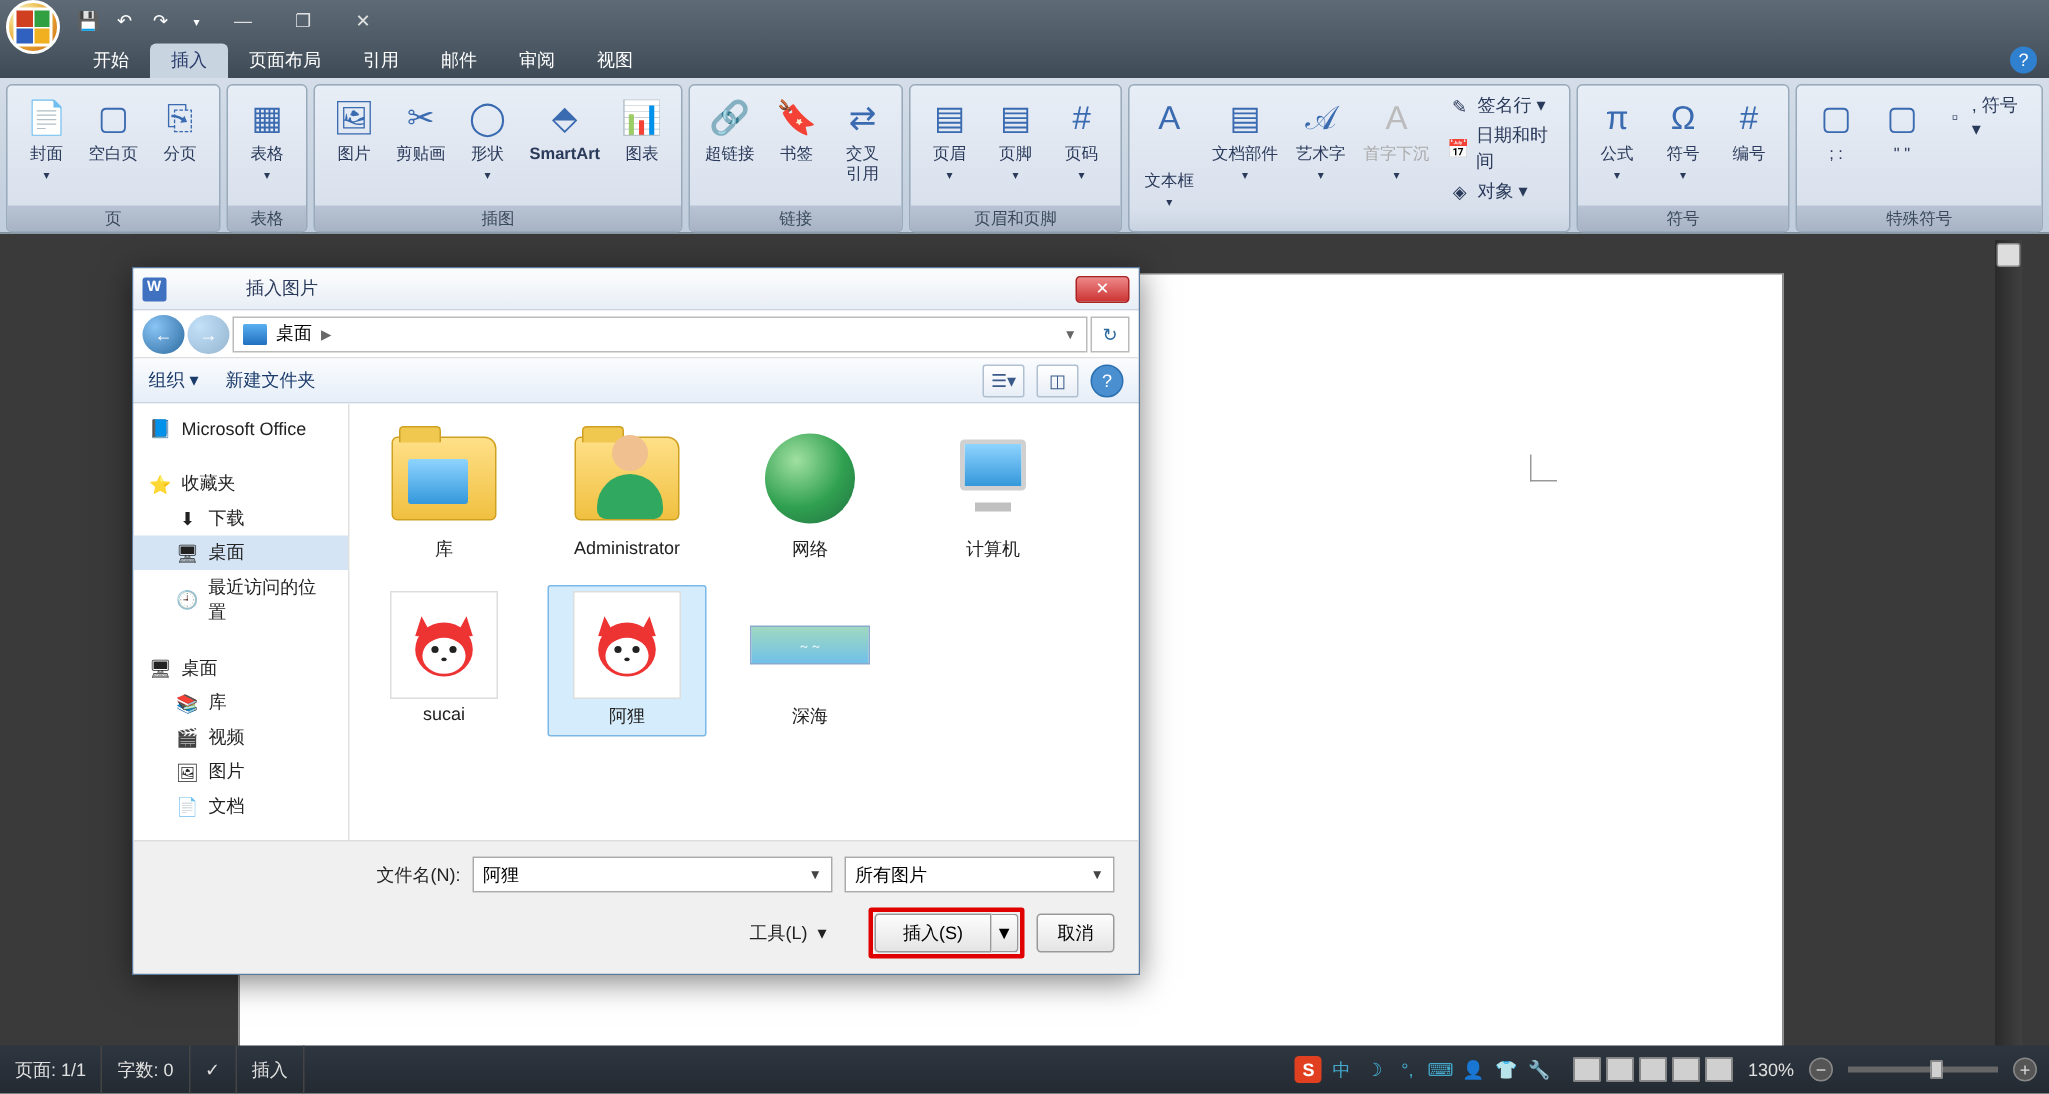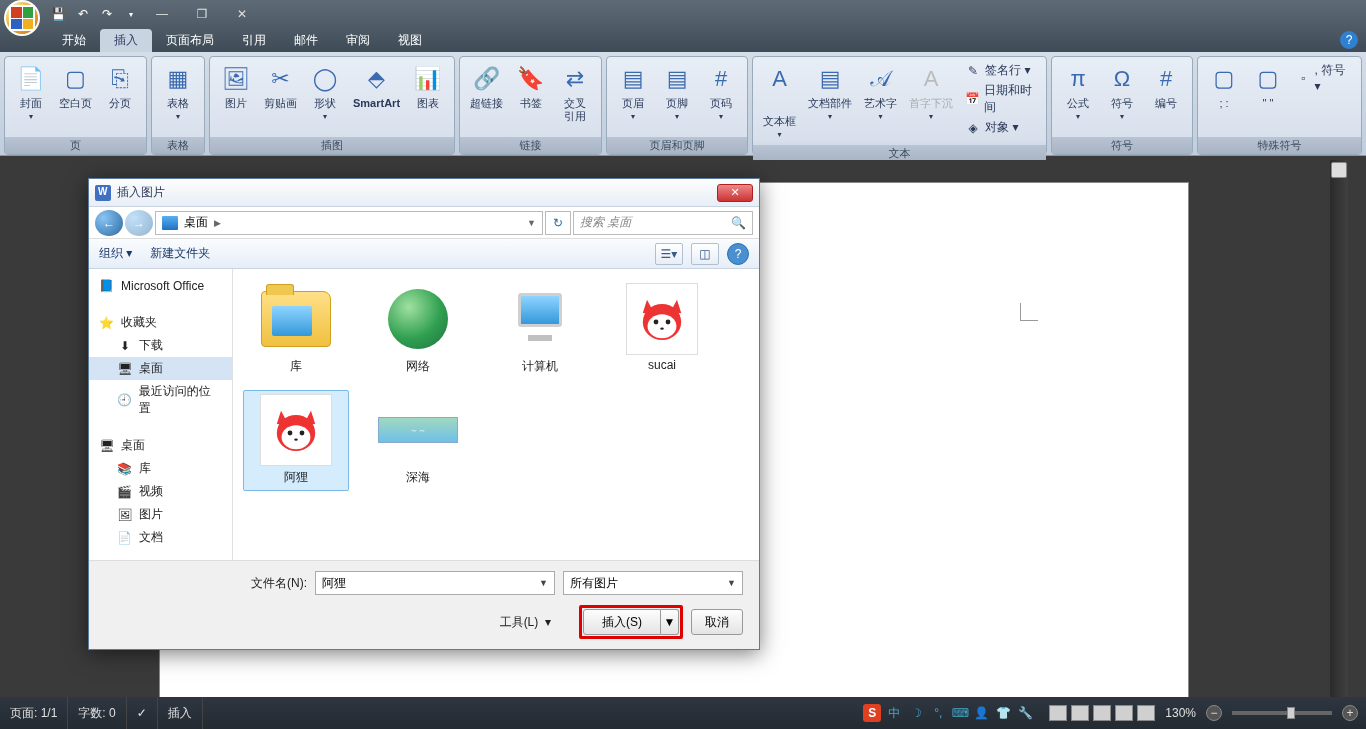--- a/index.html
+++ b/index.html
@@ -53,21 +53,21 @@
 .view-btn { width: 18px; height: 16px; background: #d0d0d0; border: 1px solid #888; cursor: pointer; }
 .zoom-slider { width: 100px; height: 4px; background: #666; position: relative; margin: 0 6px; }
 .zoom-thumb { position: absolute; top: -4px; left: 55px; width: 8px; height: 12px; background: #d0d0d0; border: 1px solid #888; }
 .zoom-btn { width: 16px; height: 16px; border: 1px solid #888; border-radius: 50%; background: #555; color: #ddd; display: flex; align-items: center; justify-content: center; cursor: pointer; }
 
 
 .dialog { position: absolute; top: 178px; left: 88px; width: 672px; height: 472px; background: #f4f4f4; border: 1px solid #5a7aa0; box-shadow: 0 4px 20px rgba(0,0,0,0.5); display: flex; flex-direction: column; }
 .dlg-title { height: 28px; background: linear-gradient(#fdfdfd,#e8eef6); display: flex; align-items: center; padding: 0 6px; border-bottom: 1px solid #cad4e0; }
 .dlg-title-icon { width: 16px; height: 16px; margin-right: 6px; background: #4070c0; border-radius: 2px; position:relative; }
 .dlg-title-icon::after{content:"W";color:#fff;font-size:10px;position:absolute;left:3px;top:1px;font-weight:bold}
-.dlg-title-text { color: #2a3a5a; }
+.dlg-title-text { color: #2a3a5a; margin-left: 47px; }
 .dlg-close { margin-left: auto; width: 36px; height: 18px; background: linear-gradient(#e88,#c33); border: 1px solid #a22; border-radius: 3px; color: #fff; display: flex; align-items: center; justify-content: center; cursor: pointer; font-size:11px; }
 .dlg-nav { height: 32px; background: #fff; border-bottom: 1px solid #ddd; display: flex; align-items: center; padding: 0 6px; gap: 2px; }
 .nav-btn { width: 28px; height: 26px; border-radius: 50%; background: radial-gradient(circle at 30% 30%, #89c4f4, #2c6aa0); display: flex; align-items: center; justify-content: center; color: #fff; cursor: pointer; }
 .nav-btn.fwd { opacity: 0.5; }
 .breadcrumb { flex: 1; height: 24px; border: 1px solid #bbb; background: #fff; display: flex; align-items: center; padding: 0 6px; gap: 6px; }
 .bc-icon { width: 16px; height: 14px; background: linear-gradient(#5ab0f0,#2070c0); border-radius: 1px; }
 .bc-sep { color: #666; font-size: 9px; }
 .bc-drop { margin-left: auto; color: #666; font-size: 9px; }
 .refresh-btn { width: 26px; height: 24px; border: 1px solid #bbb; background: #fff; display: flex; align-items: center; justify-content: center; color: #2c6aa0; cursor: pointer; }
 .search-box { width: 180px; height: 24px; border: 1px solid #bbb; background: #fff; display: flex; align-items: center; padding: 0 6px; color: #888; font-style: italic; }
@@ -273,21 +273,20 @@
           <div class="rb-small">
             <span class="rb-small-icon">📅</span>
             <span>日期和时间</span>
           </div>
           <div class="rb-small">
             <span class="rb-small-icon">◈</span>
             <span>对象 ▾</span>
           </div>
         </div>
       </div>
-      <div class="ribbon-group-label">文本</div>
     </div>
     <div class="ribbon-group">
       <div class="ribbon-group-content">
         <div class="rb-item">
           <div class="rb-icon" style="font-size: 22px; color: rgb(58, 106, 176);">π</div>
           <div class="rb-label" style="white-space: pre;">公式</div>
           <div class="rb-dropdown">▾</div>
         </div>
         <div class="rb-item">
           <div class="rb-icon" style="font-size: 22px; color: rgb(58, 106, 176);">Ω</div>
@@ -340,24 +339,20 @@
   <div class="dlg-nav">
     <div class="nav-btn">←</div>
     <div class="nav-btn fwd">→</div>
     <div class="breadcrumb">
       <span class="bc-icon"></span>
       <span>桌面</span>
       <span class="bc-sep">▶</span>
       <span class="bc-drop">▼</span>
     </div>
     <div class="refresh-btn">↻</div>
-    <div class="search-box">
-      <span>搜索 桌面</span>
-      <span class="mag">🔍</span>
-    </div>
   </div>
   <div class="dlg-toolbar">
     <span class="tb-link"><span>组织</span> ▾</span>
     <span class="tb-link">新建文件夹</span>
     <div class="tb-right">
       <div class="tb-iconbtn">☰▾</div>
       <div class="tb-iconbtn">◫</div>
       <div class="tb-iconbtn" style="border-radius:50%;width:22px;background:#4a90d0;color:#fff;border-color:#2a70b0">?</div>
     </div>
   </div>
@@ -407,20 +402,31 @@
         </div>
       </div>
     <div class="dlg-files" id="dlg-files">
         <div class="file-item">
           <div class="file-thumb">
             <div class="thumb-folder thumb-lib">
               <div class="inner"></div>
             </div>
           </div>
           <div class="file-label">库</div>
+        </div>
+        <div class="file-item">
+          <div class="file-thumb">
+            <div class="thumb-folder">
+              <div class="thumb-user" style="position: absolute; top: -6px; left: 6px;">
+                <div class="head"></div>
+                <div class="body"></div>
+              </div>
+            </div>
+          </div>
+          <div class="file-label">Administrator</div>
         </div>
         <div class="file-item">
           <div class="file-thumb">
             <div class="thumb-net"></div>
           </div>
           <div class="file-label">网络</div>
         </div>
         <div class="file-item">
           <div class="file-thumb">
             <div class="thumb-pc">

